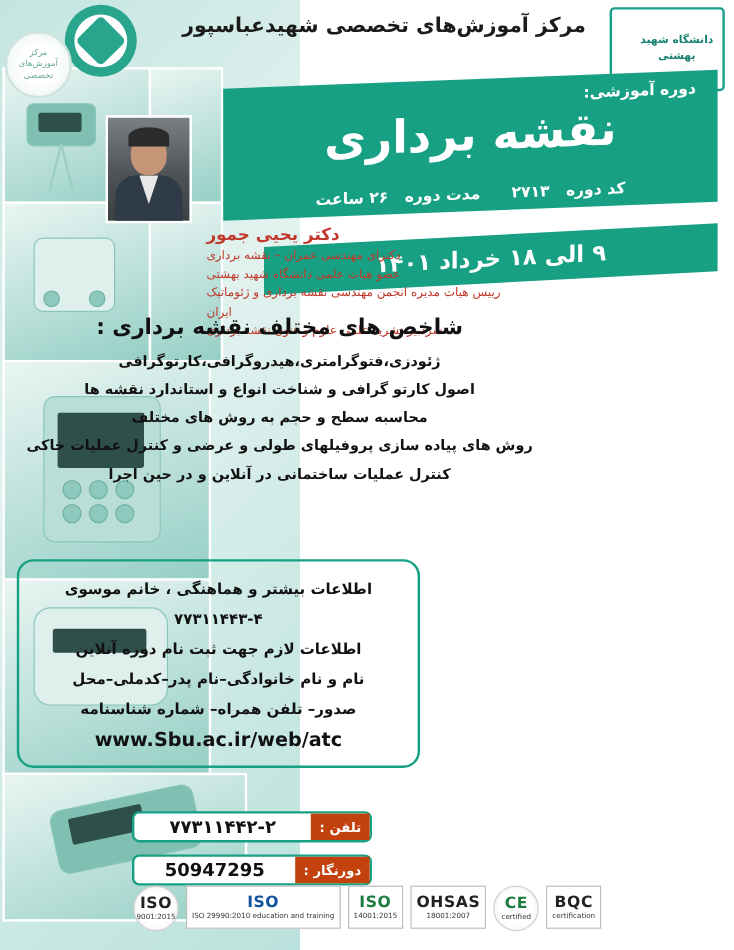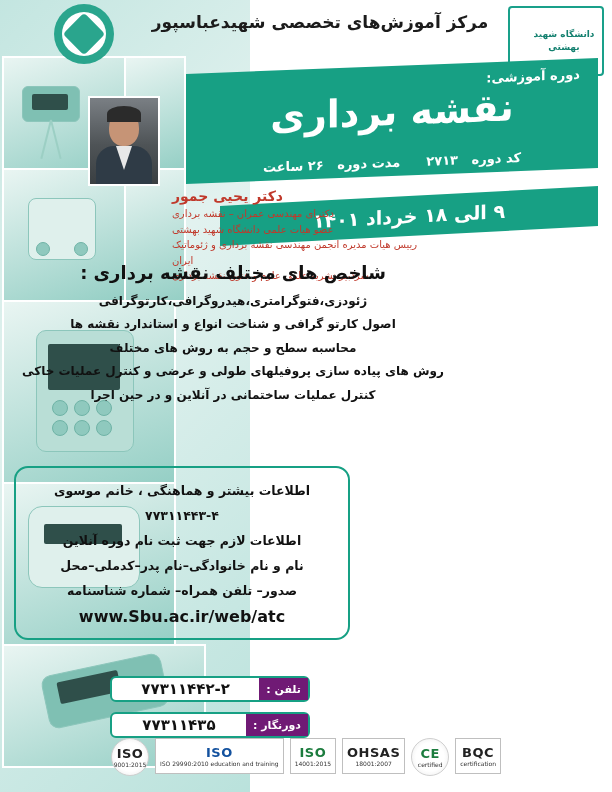--- a/index.html
+++ b/index.html
@@ -357,21 +357,21 @@
     height: 26px;
     border: 2px solid #17a084;
     border-radius: 6px;
     box-sizing: border-box;
     display: flex;
     align-items: center;
     direction: rtl;
     background: #ffffff;
   }
   .phone-badge .lbl {
-    background: #701a75;
+    background: #c2410c;
     color: #ffffff;
     font-size: 11px;
     font-weight: bold;
     height: 100%;
     display: flex;
     align-items: center;
     padding: 0 7px;
     box-sizing: border-box;
   }
   .phone-badge .val {
@@ -472,20 +472,21 @@
   <div class="logo-sbu">
     <div class="lgbox"></div>
     <div class="lgtxt">دانشگاه شهید بهشتی</div>
   </div>
 
   <div class="header-title">مرکز آموزش‌های تخصصی  شهیدعباسپور</div>
 
   <div class="logo-atc">
     <div class="gear"></div>
   </div>
+  <div class="logo-seal">مرکز آموزش‌های تخصصی</div>
 
   <div class="title-band"></div>
   <div class="title-band-inner">
     <div class="course-label">دوره آموزشی:</div>
     <div class="course-name">نقشه برداری</div>
     <div class="meta-row">
       <span>
         <span>کد دوره</span>
         &nbsp;
         <span>۲۷۱۳</span>
@@ -532,21 +533,21 @@
     <div class="c-line">صدور– تلفن همراه– شماره شناسنامه</div>
     <div class="c-url">www.Sbu.ac.ir/web/atc</div>
   </div>
 
   <div class="phone-badge" id="phone1">
     <span class="lbl">تلفن :</span>
     <span class="val">۷۷۳۱۱۴۴۲-۲</span>
   </div>
   <div class="phone-badge" id="phone2">
     <span class="lbl">دورنگار :</span>
-    <span class="val">۷۷۳۱۱۴۳۵</span>
+    <span class="val">50947295</span>
   </div>
 
   <div class="certs">
     <div class="cert round dark">
       <span class="big">ISO</span>
       <span>9001:2015</span>
     </div>
     <div class="cert blue">
       <span class="big">ISO</span>
       <span>ISO 29990:2010 education and training</span>

